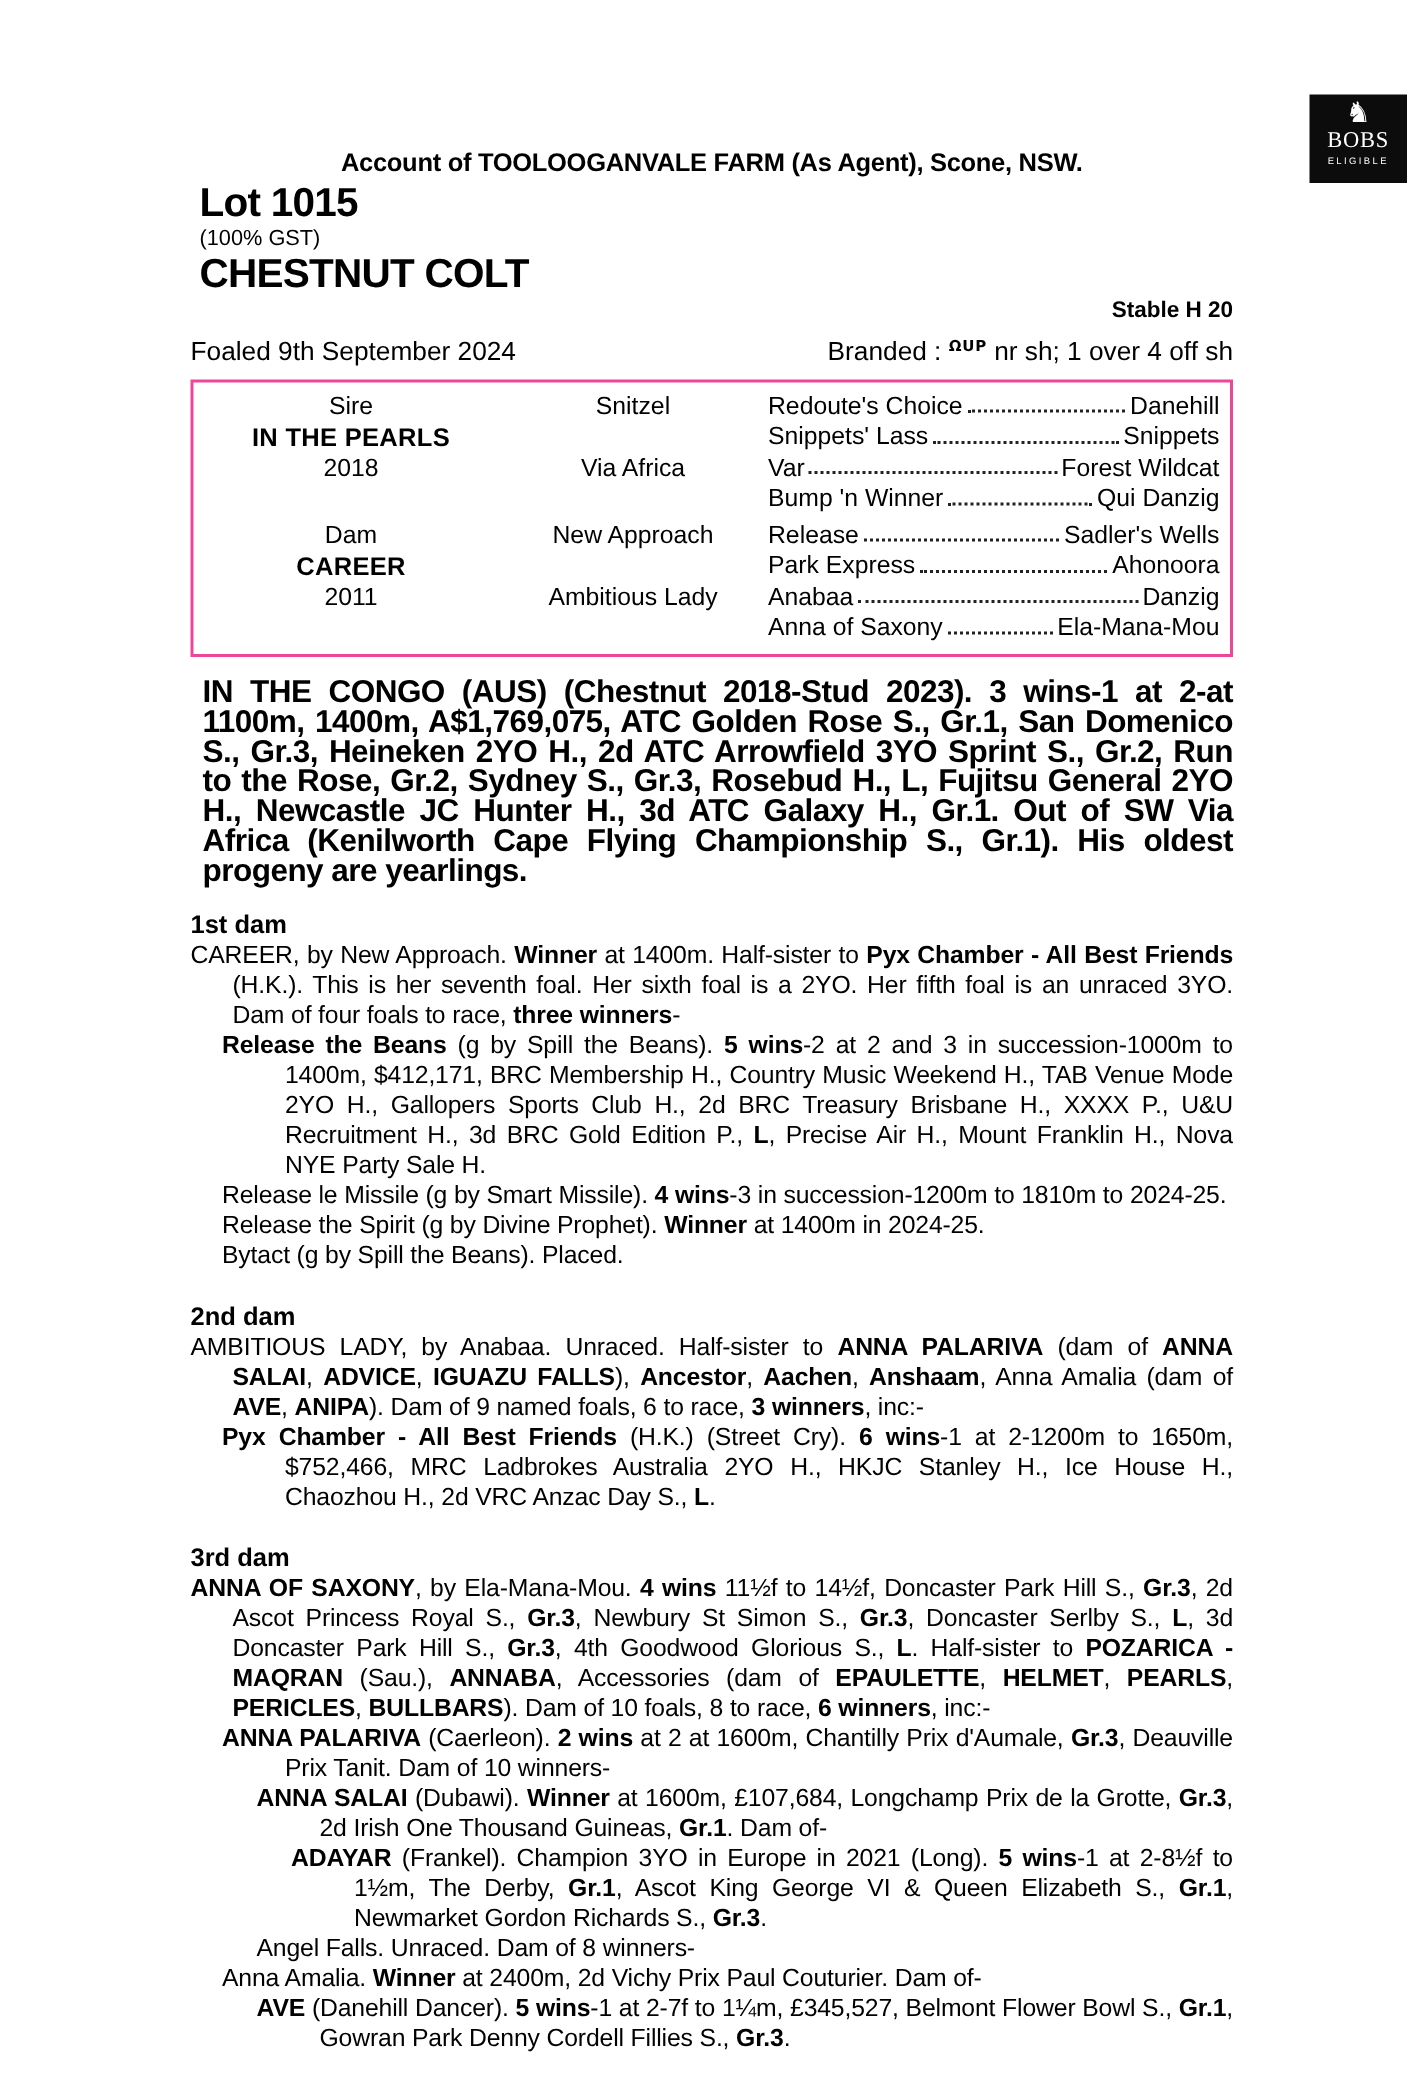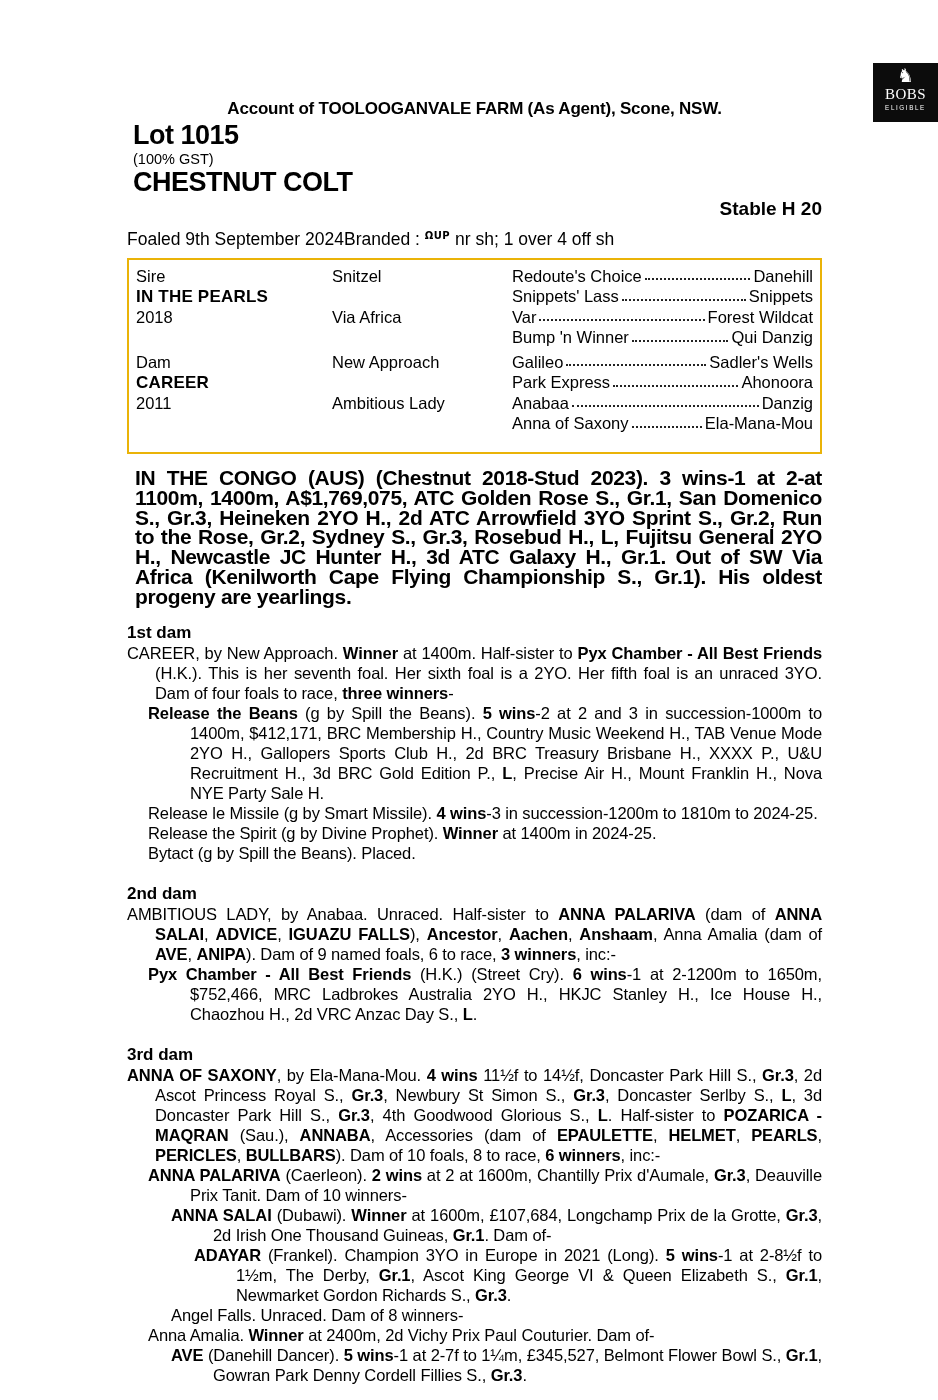--- a/index.html
+++ b/index.html
@@ -18,27 +18,27 @@
   .bobs-horse { font-size:19px; line-height:21px; display:block; margin-top:2px; }
   .bobs-title { font-family:"Liberation Serif", serif; font-size:15px; letter-spacing:.5px; display:block; margin-top:1px; }
   .bobs-sub { font-size:6.3px; letter-spacing:1.6px; display:block; margin-top:3px; }
 
   .account-line { margin-top:95px; text-align:center; font-weight:bold; font-size:17px; letter-spacing:-0.2px; }
 
   .lot-line { display:flex; align-items:baseline; margin-top:1px;flex-direction:column; }
   .lot-number { font-size:27px; font-weight:bold; letter-spacing:-0.5px; white-space:nowrap; }
   .gst { font-size:14.5px; margin:0 1px 0 6px; white-space:nowrap; }
   .horse-title { font-size:27px; font-weight:bold; letter-spacing:-0.5px; white-space:nowrap; }
-  .stable { margin-left:auto; font-size:19px; font-weight:bold; white-space:nowrap; }
+  .stable { margin-left:auto; font-size:15px; font-weight:bold; white-space:nowrap; }
 
-  .foaled-line { display:flex; font-size:17.5px; margin-top:9px; }
+  .foaled-line { display:flex; justify-content:space-between; font-size:17.5px; margin-top:9px; }
   .brand-mark { font-size:10px; font-weight:bold; vertical-align:6px; letter-spacing:.5px; font-family:"DejaVu Sans", sans-serif; }
 
   
-  .ped-table { border:2px solid #eab308; margin-top:8px; padding:6px 0 18px; }
+  .ped-table { border:2px solid #ec4899; margin-top:8px; padding:6px 0 7px;text-align:center; }
   .ped-row { display:flex; height:20.5px; align-items:center; font-size:16.5px; }
   .ped-row.gap { margin-top:4px; }
   .pc1 { width:203px; padding-left:7px; box-sizing:border-box; white-space:nowrap; }
   .pc1.b { font-weight:bold; font-size:17px; letter-spacing:.2px; }
   .pc2 { width:180px; white-space:nowrap; }
   .pc3 { flex:1; display:flex; align-items:center; padding-right:7px; }
   .pc3 .nm, .pc3 .anc { white-space:nowrap; }
   .pc3 .dots { flex:1; border-bottom:2.5px dotted #222; margin:0 3px; position:relative; top:3px; min-width:8px; }
 
   
@@ -120,21 +120,21 @@
             <div class="pc3">
               <span class="nm">Bump 'n Winner</span>
               <span class="dots"></span>
               <span class="anc">Qui Danzig</span>
             </div>
           </div>
           <div class="ped-row gap">
             <div class="pc1">Dam</div>
             <div class="pc2">New Approach</div>
             <div class="pc3">
-              <span class="nm">Galileo</span>
+              <span class="nm">Release</span>
               <span class="dots"></span>
               <span class="anc">Sadler's Wells</span>
             </div>
           </div>
           <div class="ped-row">
             <div class="pc1 b">CAREER</div>
             <div class="pc2"></div>
             <div class="pc3">
               <span class="nm">Park Express</span>
               <span class="dots"></span>

